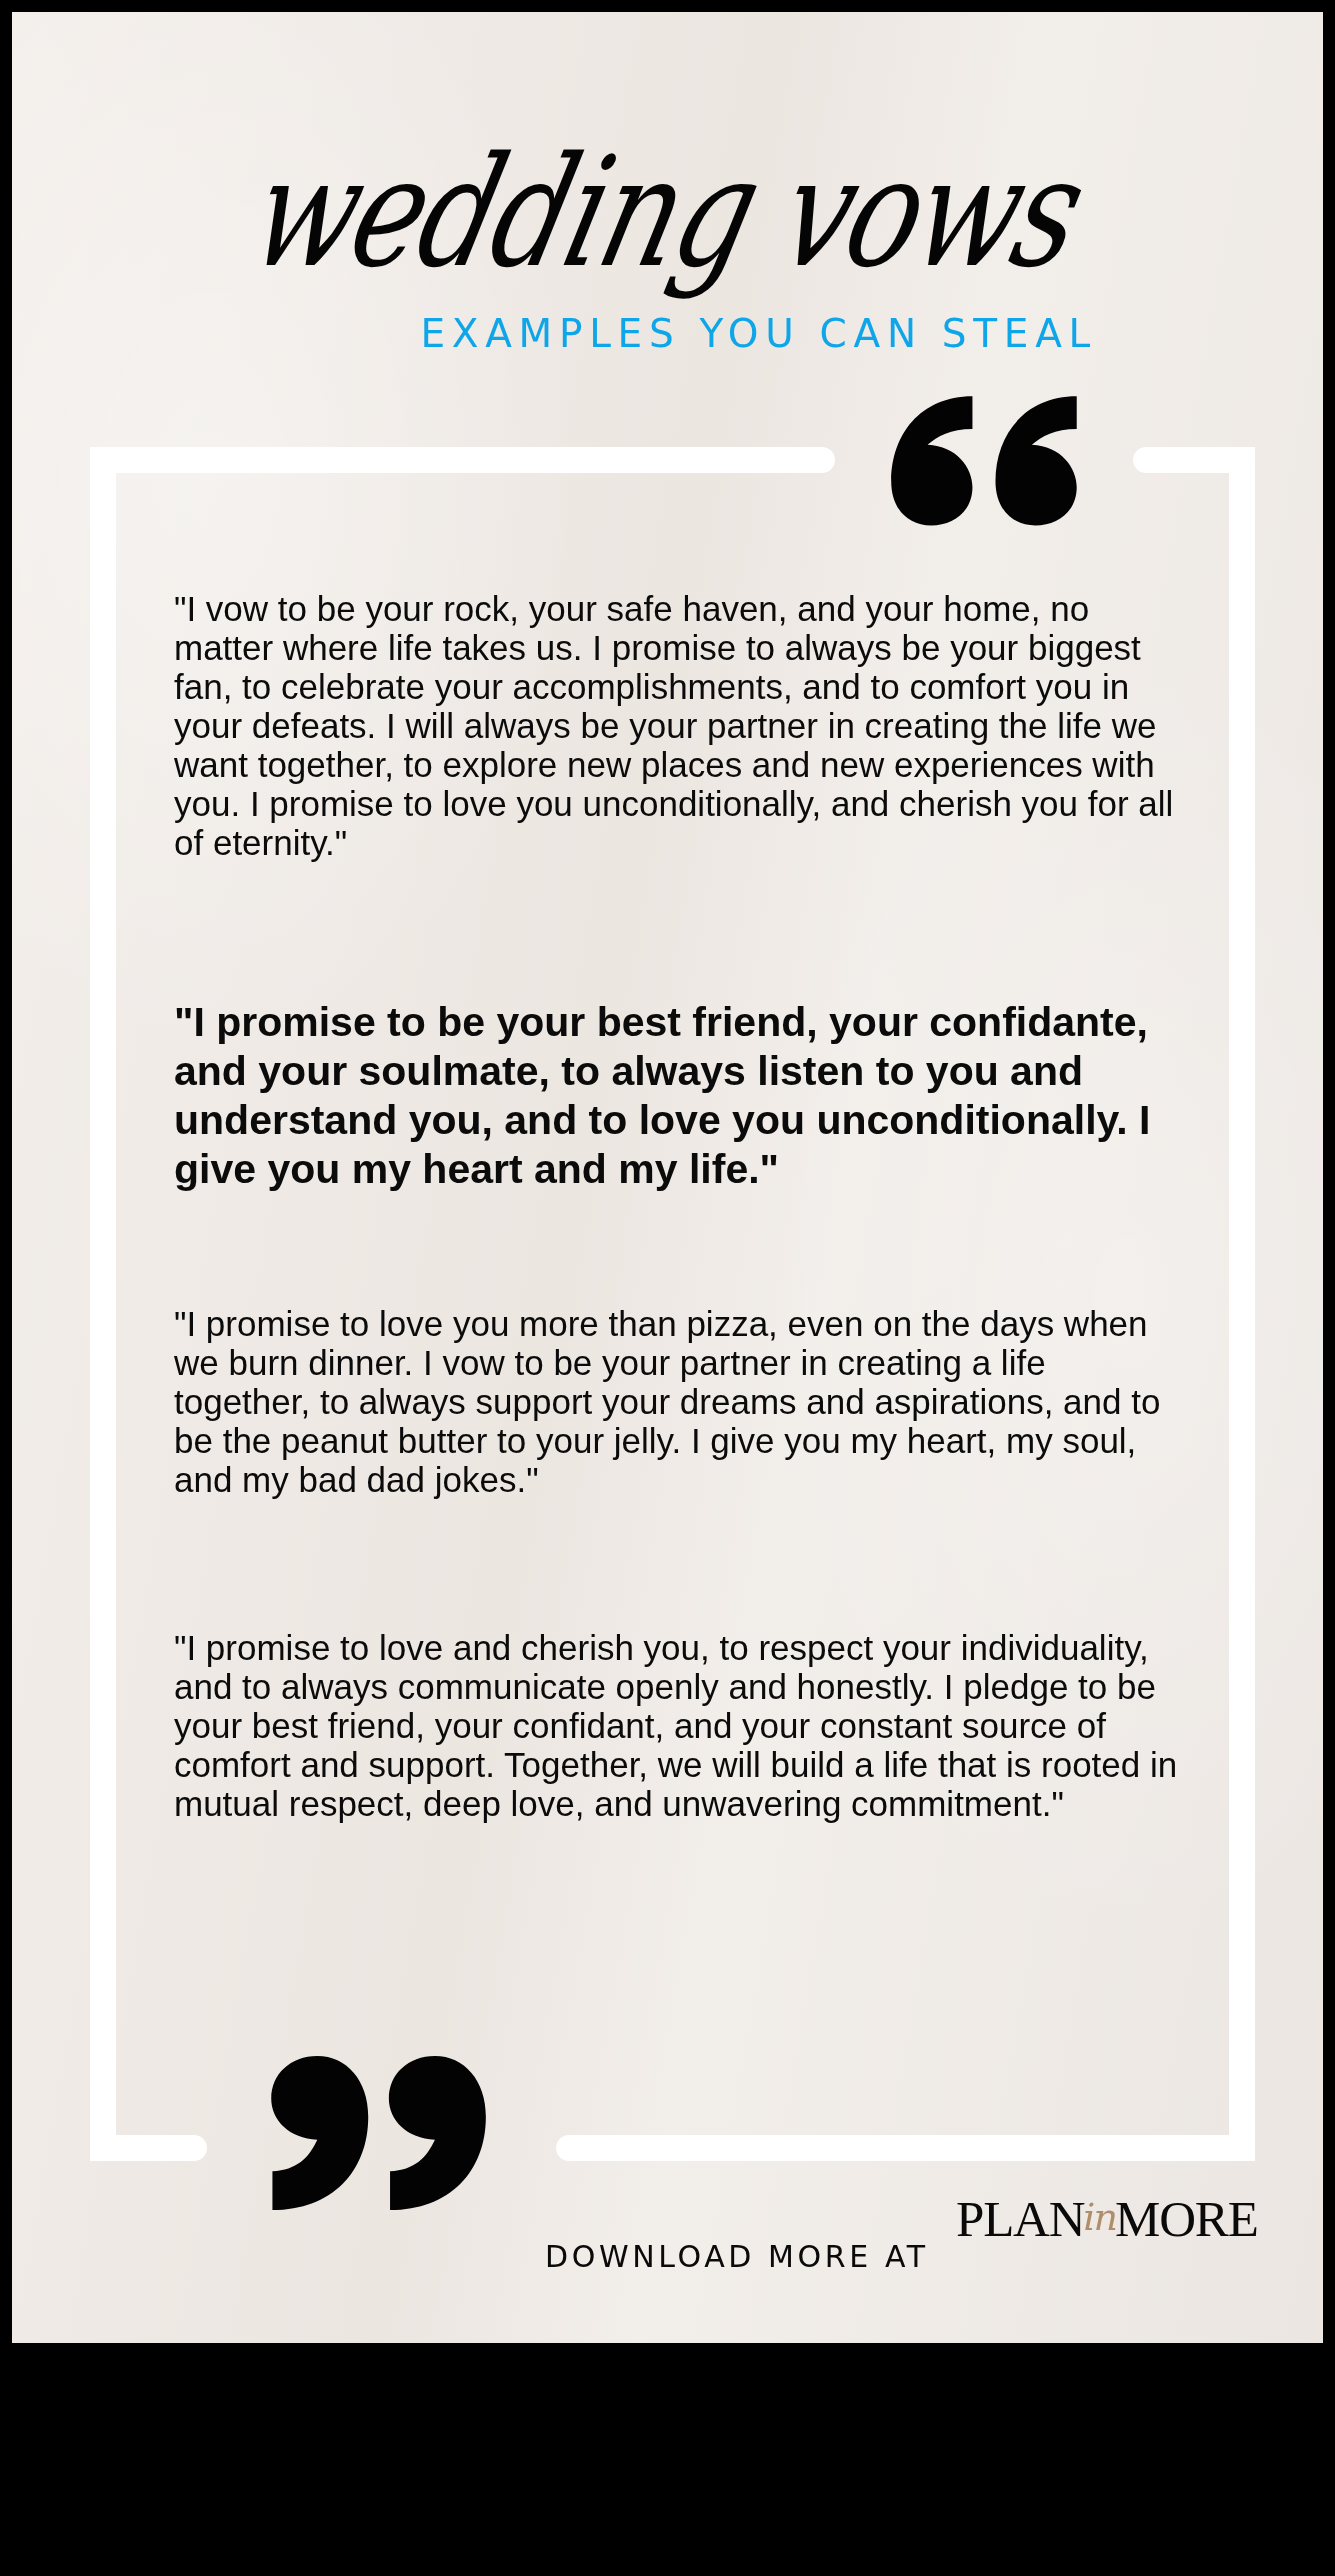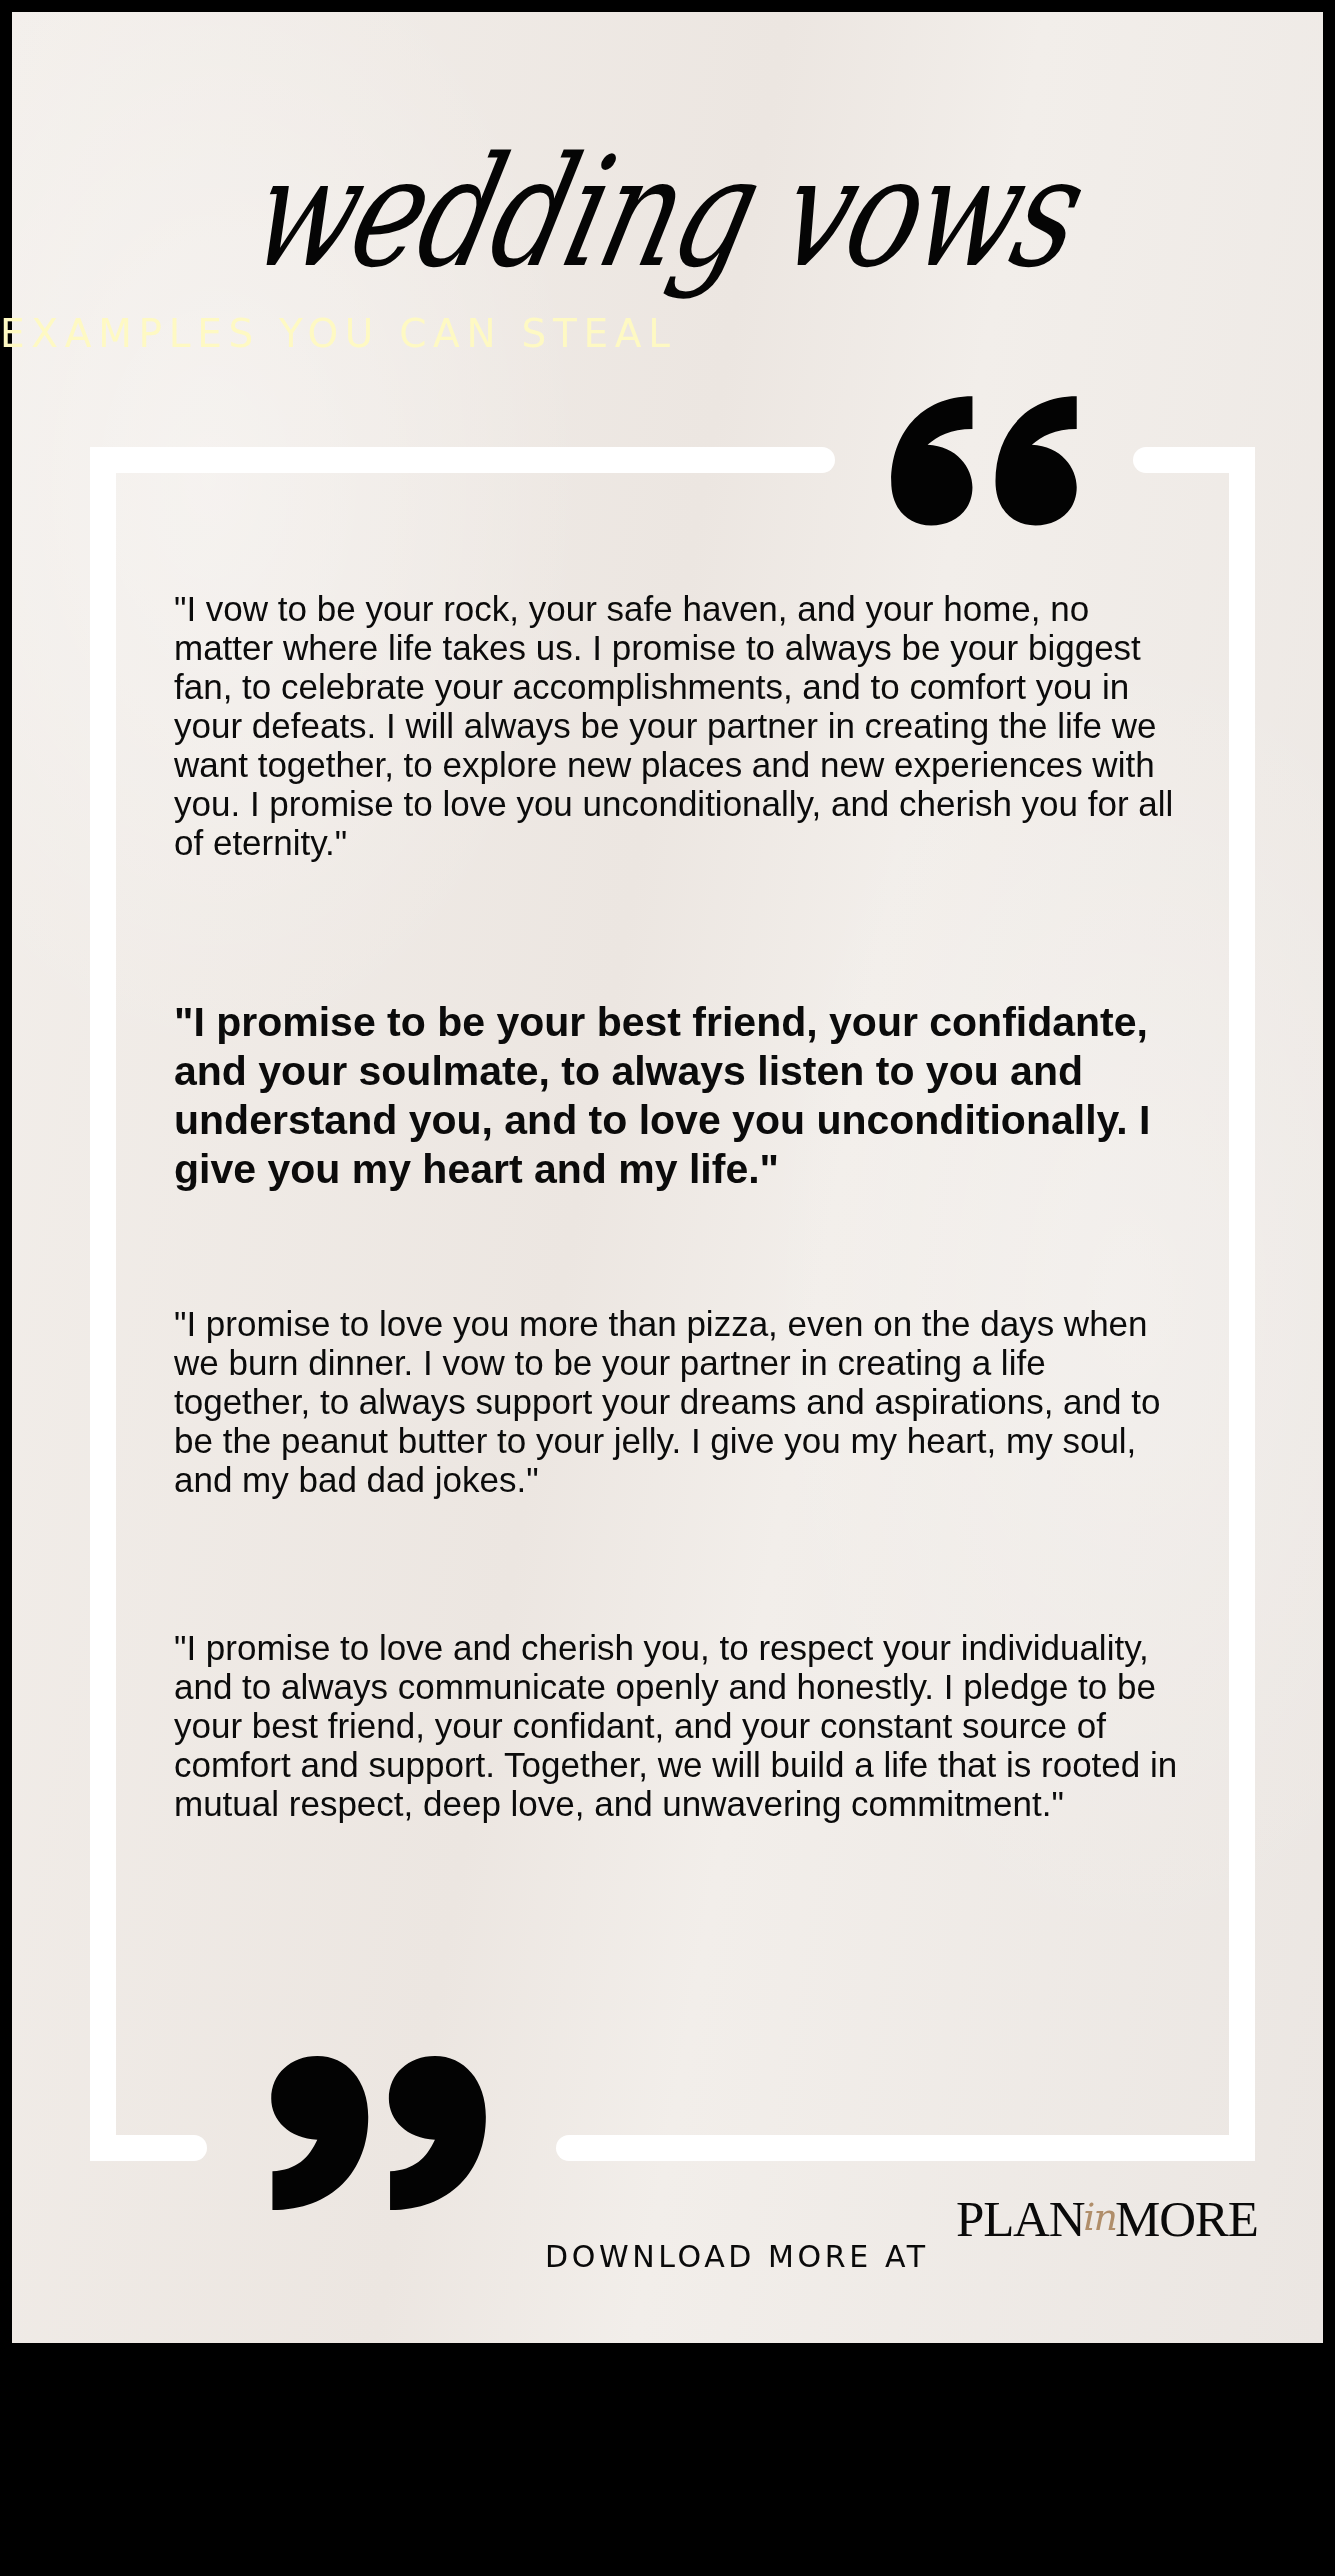--- a/index.html
+++ b/index.html
@@ -30,25 +30,25 @@
     font-size: 152px;
     line-height: 1;
     color: #050505;
     letter-spacing: -3.6px;
     transform: skewX(-14deg) scaleX(0.78);
     transform-origin: 50% 50%;
   }
   .subtitle {
     position: absolute;
     left: 0; width: 1097px; top: 314px;
-    text-align: left;
+    text-align: right;
     font-family: "DejaVu Sans", sans-serif;
     font-size: 39px;
     letter-spacing: 6.7px;
-    color: #fef9c3;
+    color: #0ea5e9;
     line-height: 1;
   }
   .vow {
     position: absolute;
     left: 174px;
     width: 1008px;
     color: #0b0b0b;
     font-family: "Liberation Sans", sans-serif;
   }
   .vow.regular { font-size: 35px; line-height: 39px; }

